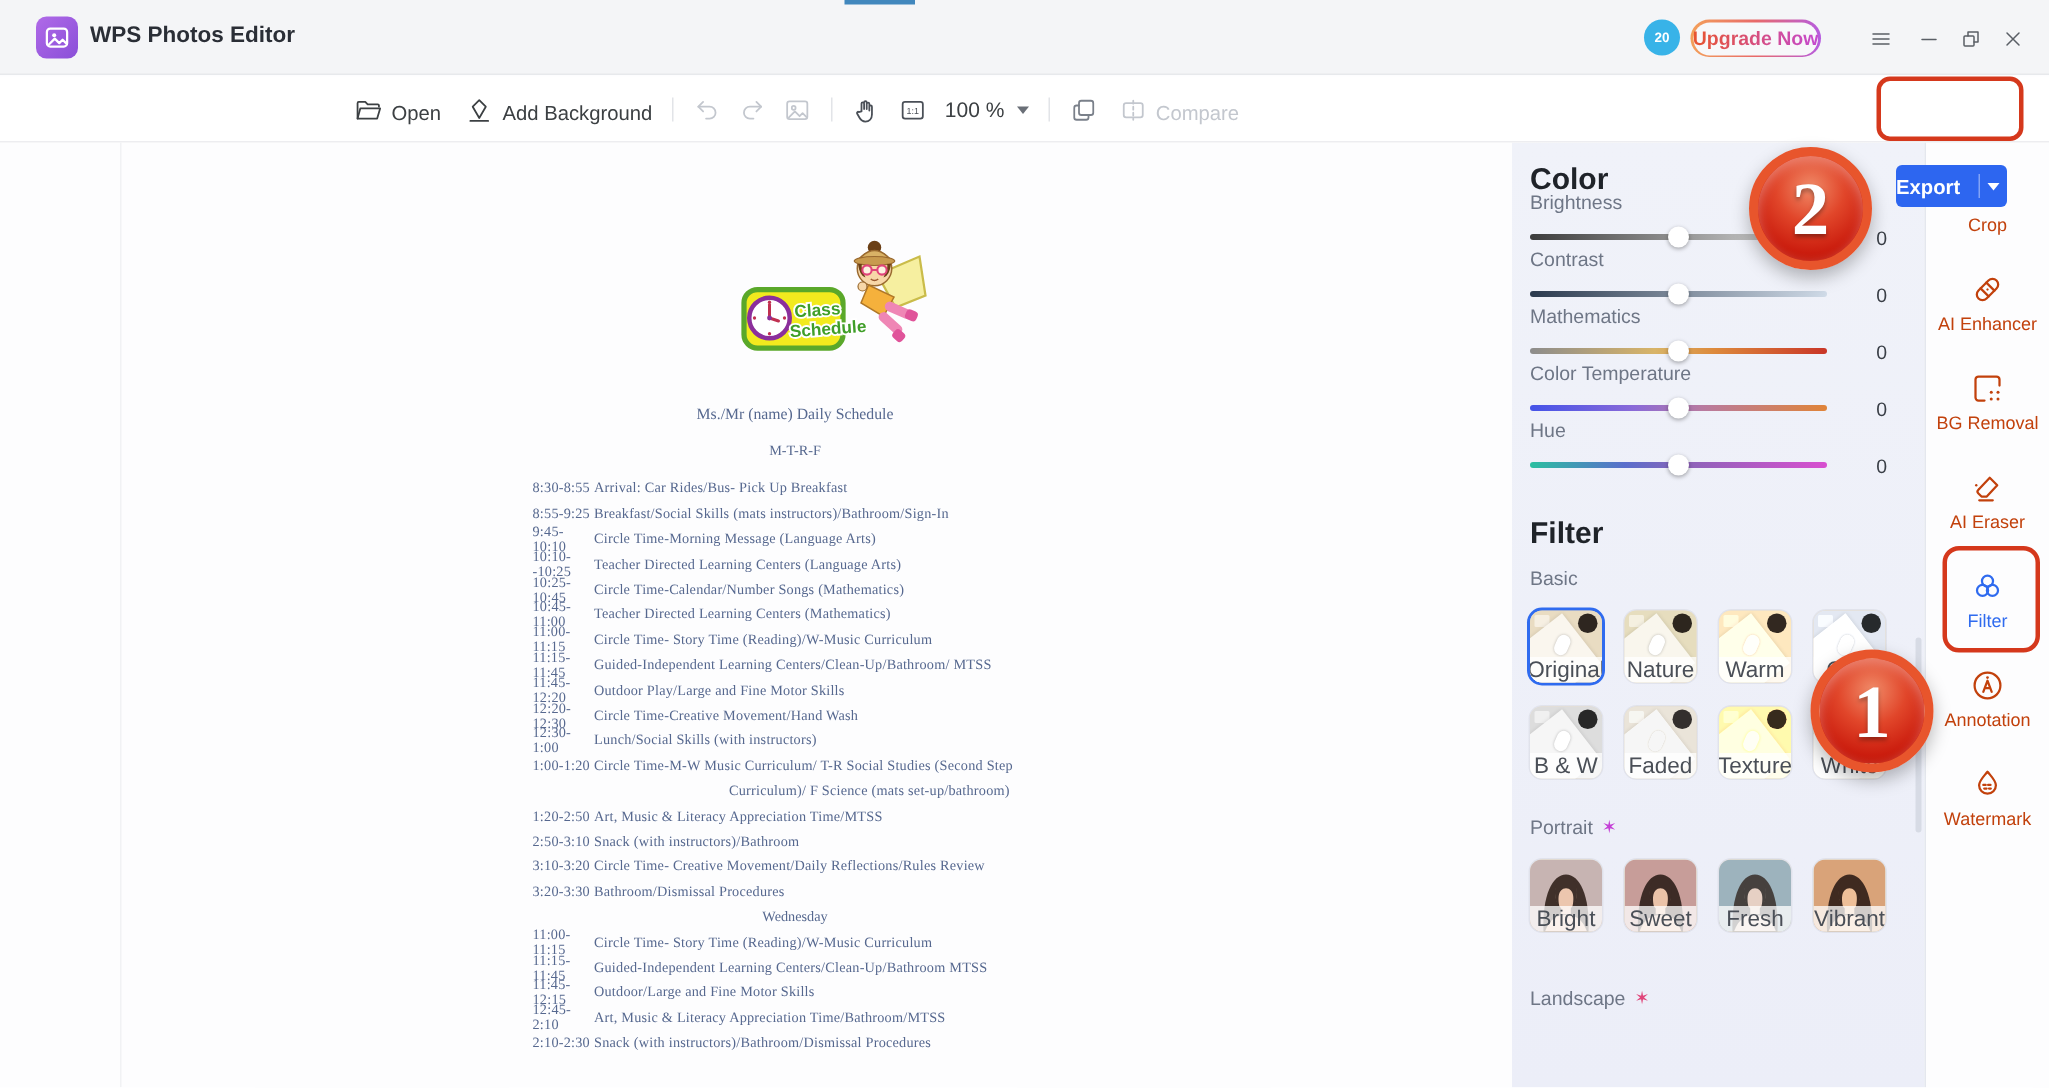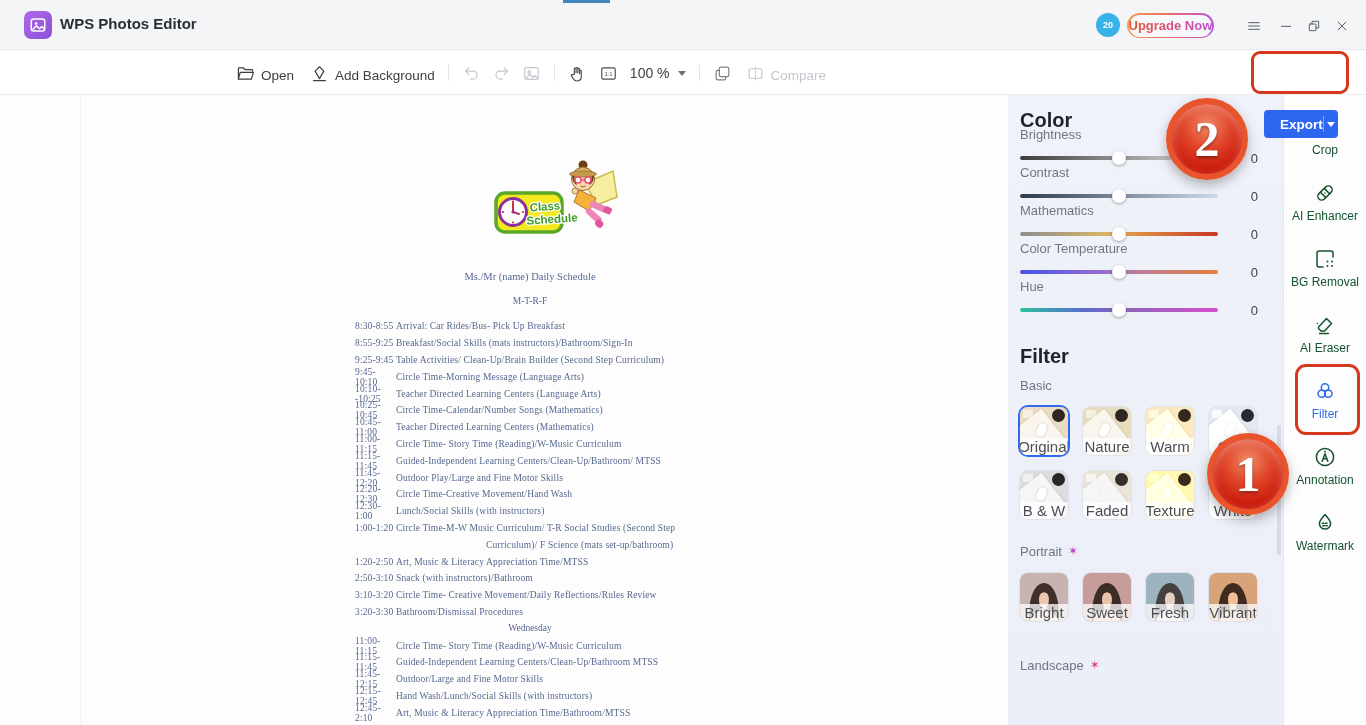--- a/index.html
+++ b/index.html
@@ -27,21 +27,21 @@
   .ticon { display:inline-flex; width:19px; height:19px; }
   .ticon svg { width:100%; height:100%; }
   .tsep { width:1px; height:16px; background:#e2e4e8; margin:0 13px; }
   .dim { color:#c3c7ce; }
   .mid { color:#4a4f57; }
   .semi { color:#7a808a; }
   .zoom-ctl { display:flex; align-items:center; gap:5px; color:#3c4043; font-size:14px; cursor:pointer; }
   .caret { width:0; height:0; border-left:4px solid transparent; border-right:4px solid transparent; border-top:5px solid #6a6f77; margin-left:3px; }
   .save-btn { position:absolute; left:1182px; top:59px; width:57px; height:28px; background:#fff; border:1px solid #e3e6ea; border-radius:4px; color:#3370f0; font-size:13.5px; display:flex; align-items:center; justify-content:center; cursor:pointer; }
   .export-btn { position:absolute; left:1264px; top:59px; width:74px; height:28px; background:#2d66f0; border-radius:4px; display:flex; align-items:center; cursor:pointer; color:#fff; }
-  .export-label { flex:1; text-align:left; font-size:13.5px; font-weight:bold;padding-left:16px; }
+  .export-label { flex:1; text-align:left; font-size:13.5px; font-weight:bold; }
   .export-div { width:1px; height:16px; background:rgba(255,255,255,.4); }
   .export-caret { width:18px; display:flex; align-items:center; justify-content:center; }
   .export-caret .caret { border-top-color:#fff; margin:0; }
 
   
   .canvas { position:absolute; left:0; top:95px; width:1008px; height:630px; background:#fdfdfe; }
   .canvas-edge { position:absolute; left:80px; top:0; width:1px; height:630px; background:#f1f2f4; }
   .doc { position:absolute; left:330px; top:176px; width:400px; font-family:"Liberation Serif", serif; color:#56688f; }
   .doc-title { text-align:center; font-size:10.5px; height:17px; }
   .doc-sub { text-align:center; font-size:9.5px; margin-top:8px; height:16px; }
@@ -83,21 +83,21 @@
   .f-cool { filter:hue-rotate(180deg) saturate(.35) brightness(1.05); }
   .f-bw { filter:grayscale(1); }
   .f-faded { filter:saturate(.45) brightness(1.07) contrast(.93); }
   .f-texture { filter:sepia(.55) saturate(1.7) brightness(1.02); }
   .f-white { filter:brightness(1.17) saturate(.5); }
   .tile-label { position:absolute; left:0; right:0; bottom:0; height:17px; background:rgba(255,255,255,.76); font-size:15px; color:#4a4f57; display:flex; align-items:center; justify-content:center; white-space:nowrap; }
   .panel-scrollbar { position:absolute; left:1277px; top:425px; width:4px; height:130px; border-radius:2px; background:#d7dbe5; z-index:3; cursor:pointer; }
 
   
   .sidebar { position:absolute; left:1284px; top:95px; width:82px; height:630px; background:#fdfdfe; z-index:2; display:flex; flex-direction:column; align-items:center; padding-top:20px; gap:21px; }
-  .tool { width:76px; height:45px; display:flex; flex-direction:column; align-items:center; justify-content:flex-start; color:#14532d; cursor:pointer; }
+  .tool { width:76px; height:45px; display:flex; flex-direction:column; align-items:center; justify-content:flex-start; color:#c2410c; cursor:pointer; }
   .tool .ticon22 { width:24px; height:24px; display:inline-flex; }
   .tool .ticon22 svg { width:100%; height:100%; }
   .tool .tool-lbl { font-size:12px; margin-top:4px; white-space:nowrap; }
   .tool.active { color:#2f6bef; }
 
   
   .red-rect { position:absolute; border:3px solid #d5381c; z-index:40; pointer-events:none; }
   .rr-export { left:1251px; top:51px; width:98px; height:43px; border-radius:9px; }
   .rr-filter { left:1295px; top:364px; width:65px; height:71px; border-radius:11px; }
   .badge { position:absolute; width:82px; height:82px; border-radius:50%; border:6px solid #e8552c;
@@ -251,24 +251,20 @@
       <div class="doc-rows" id="doc-rows1">
           <div class="drow">
             <span class="dtime">8:30-8:55</span>
             <span class="ddesc">Arrival: Car Rides/Bus- Pick Up Breakfast</span>
           </div>
           <div class="drow">
             <span class="dtime">8:55-9:25</span>
             <span class="ddesc">Breakfast/Social Skills (mats instructors)/Bathroom/Sign-In</span>
           </div>
           <div class="drow">
-            <span class="dtime">9:25-9:45</span>
-            <span class="ddesc">Table Activities/ Clean-Up/Brain Builder (Second Step Curriculum)</span>
-          </div>
-          <div class="drow">
             <span class="dtime">9:45-10:10</span>
             <span class="ddesc">Circle Time-Morning Message (Language Arts)</span>
           </div>
           <div class="drow">
             <span class="dtime">10:10--10:25</span>
             <span class="ddesc">Teacher Directed Learning Centers (Language Arts)</span>
           </div>
           <div class="drow">
             <span class="dtime">10:25-10:45</span>
             <span class="ddesc">Circle Time-Calendar/Number Songs (Mathematics)</span>
@@ -328,24 +324,20 @@
             <span class="dtime">11:00-11:15</span>
             <span class="ddesc">Circle Time- Story Time (Reading)/W-Music Curriculum</span>
           </div>
           <div class="drow">
             <span class="dtime">11:15-11:45</span>
             <span class="ddesc">Guided-Independent Learning Centers/Clean-Up/Bathroom MTSS</span>
           </div>
           <div class="drow">
             <span class="dtime">11:45-12:15</span>
             <span class="ddesc">Outdoor/Large and Fine Motor Skills</span>
-          </div>
-          <div class="drow">
-            <span class="dtime">12:15-12:45</span>
-            <span class="ddesc">Hand Wash/Lunch/Social Skills (with instructors)</span>
           </div>
           <div class="drow">
             <span class="dtime">12:45-2:10</span>
             <span class="ddesc">Art, Music &amp; Literacy Appreciation Time/Bathroom/MTSS</span>
           </div>
           <div class="drow">
             <span class="dtime">2:10-2:30</span>
             <span class="ddesc">Snack (with instructors)/Bathroom/Dismissal Procedures</span>
           </div>
         </div>

